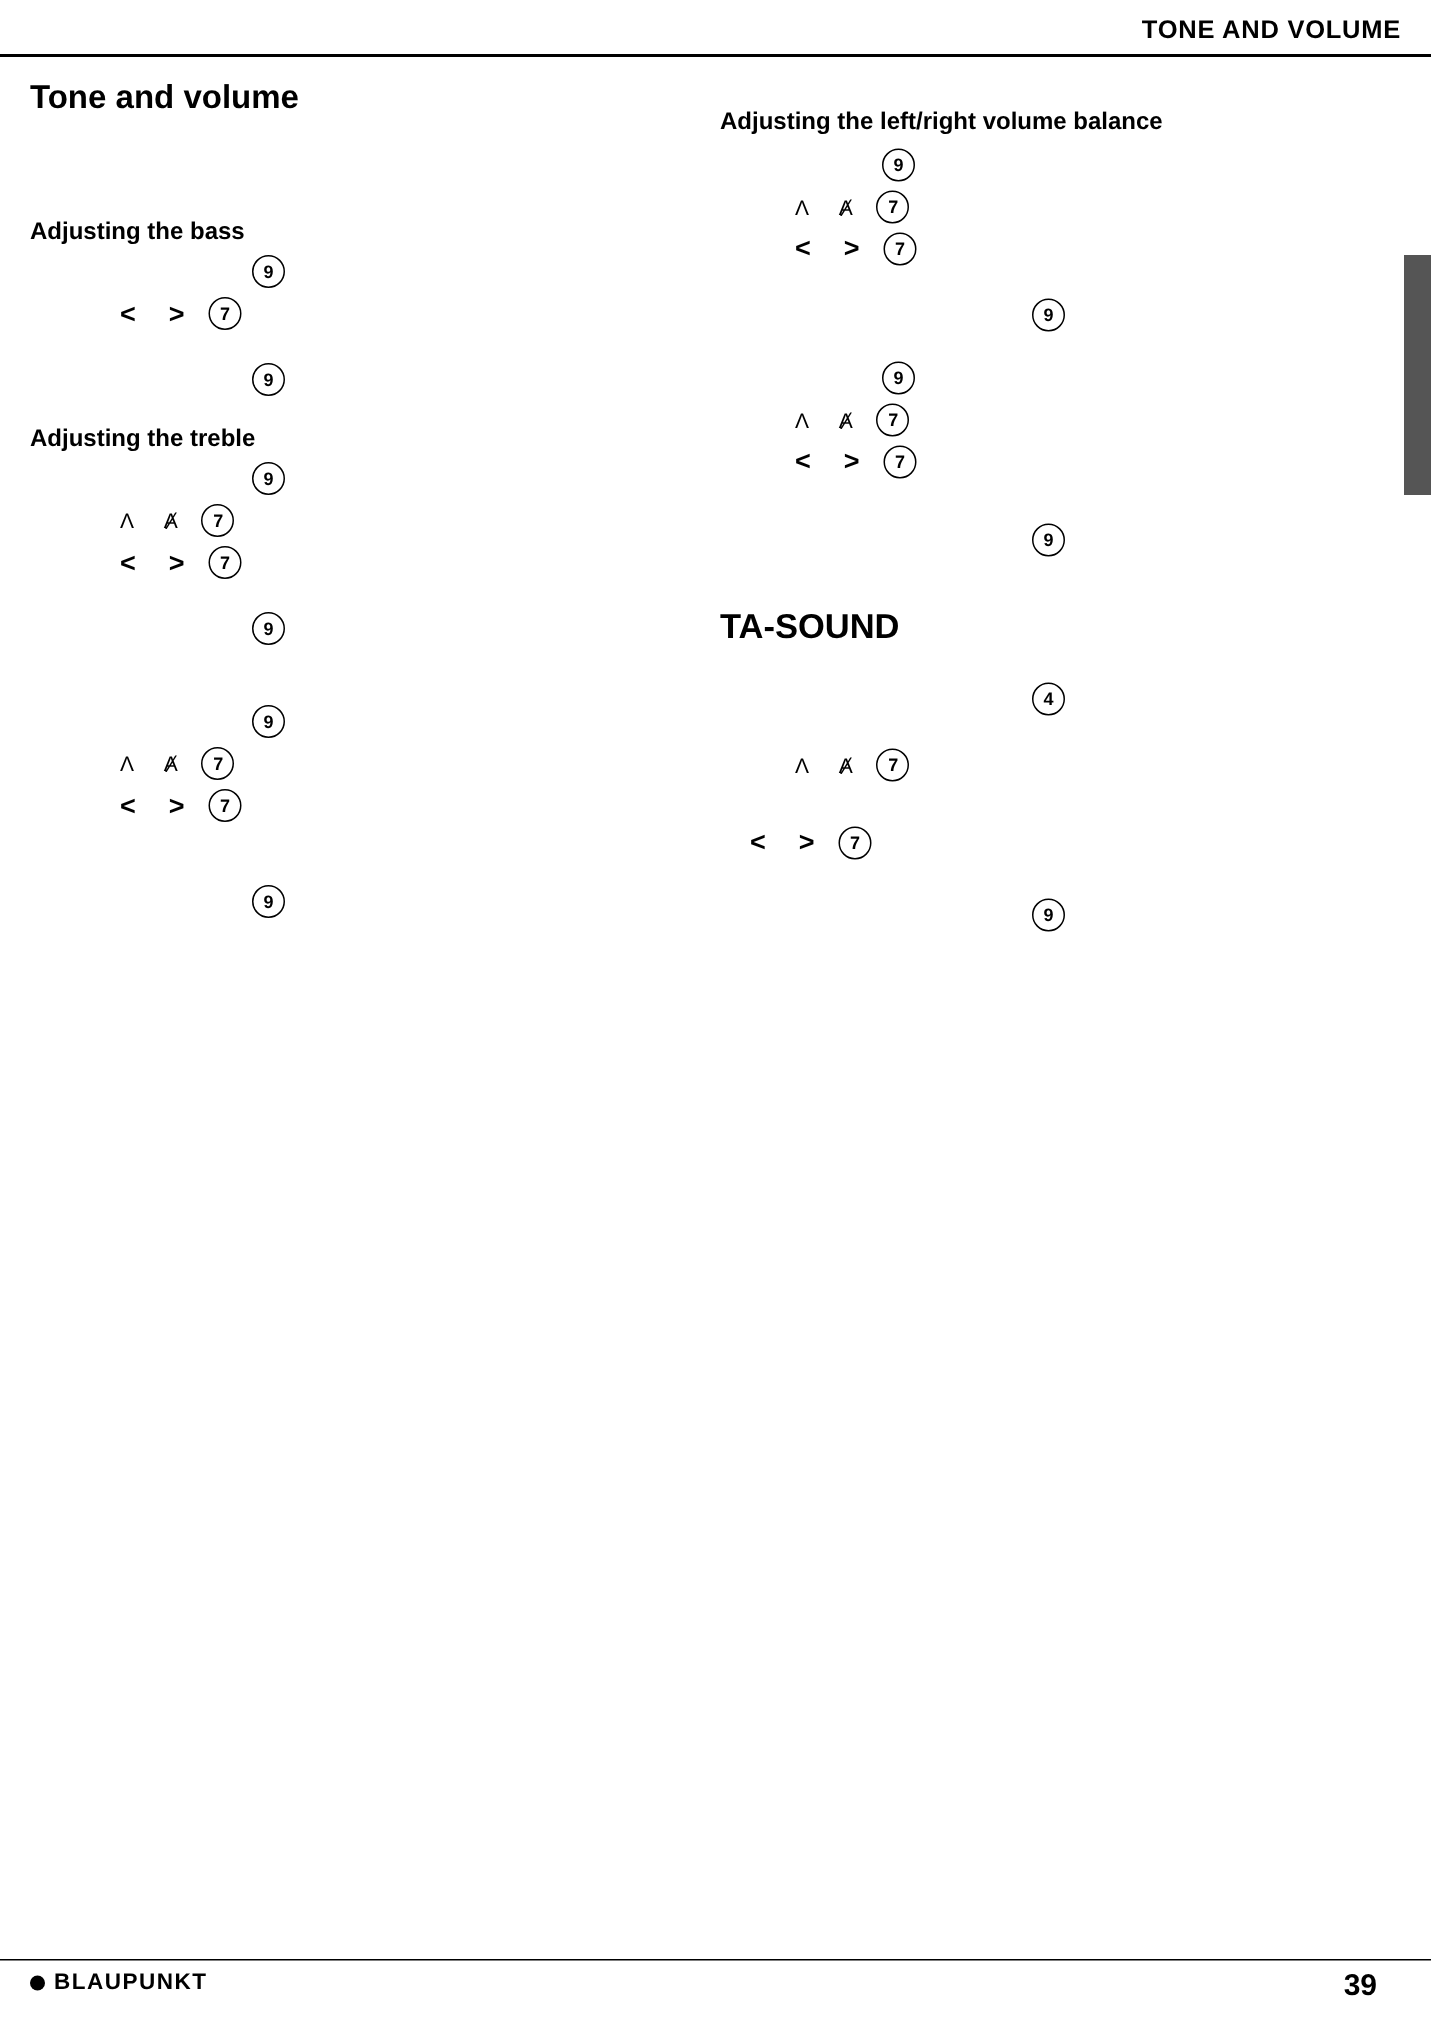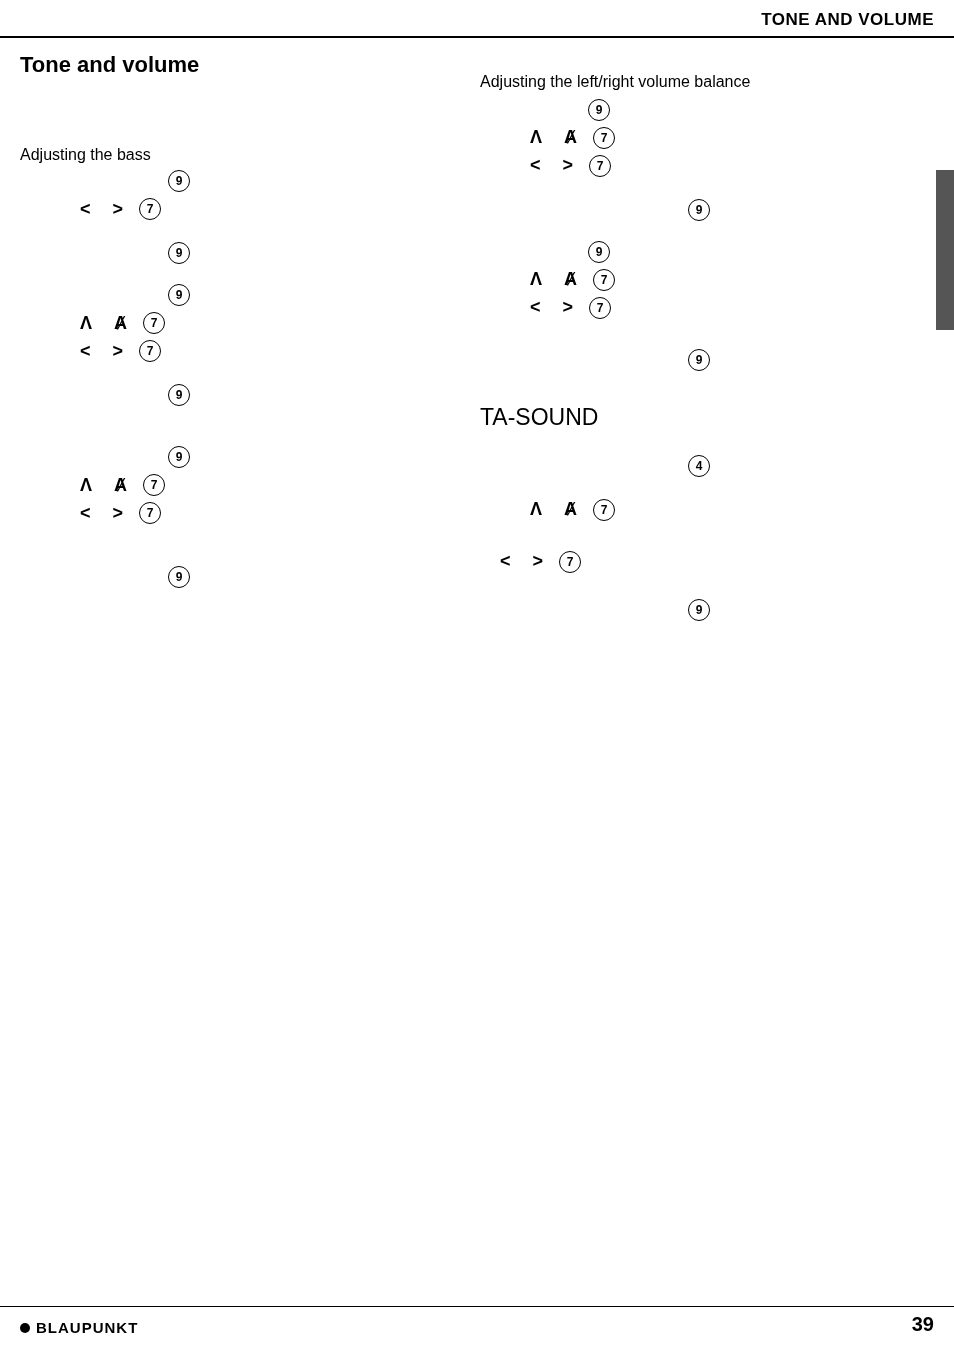--- a/index.html
+++ b/index.html
@@ -56,28 +56,28 @@
     }
 
     .section-title-large {
       font-size: 22px;
       font-weight: 900;
       margin-bottom: 10px;
     }
 
     .section-title-medium {
       font-size: 16px;
-      font-weight: 400;
+      font-weight: 700;
       margin-bottom: 4px;
       margin-top: 4px;
     }
 
     .section-title-right {
       font-size: 16px;
-      font-weight: 400;
+      font-weight: 700;
       margin-bottom: 4px;
       margin-top: 20px;
       line-height: 1.3;
     }
 
     
     .instr-block {
       margin: 8px 0 8px 0;
     }
 
@@ -106,41 +106,41 @@
     }
 
     .arrow-keys {
       font-size: 18px;
       font-weight: 900;
       margin-right: 4px;
       letter-spacing: 4px;
     }
 
     .updown-keys {
-      font-size: 18px;
-      font-weight: 700;
+      font-size: 14px;
+      font-weight: 400;
       margin-right: 4px;
       letter-spacing: 4px;
       text-align: right;
     }
 
     .spacer-row {
       height: 10px;
     }
 
     
     .footer {
       position: absolute;
       bottom: 20px;
       left: 0;
       right: 0;
       display: flex;
-      align-items: flex-end;
+      align-items: flex-start;
       justify-content: space-between;
-      padding: 6px 20px 0 20px;
+      padding: 6px 36px 0 20px;
       border-top: 1.5px solid #000;
     }
 
     .brand-logo {
       display: flex;
       align-items: center;
       gap: 6px;
       font-size: 15px;
       font-weight: 900;
       letter-spacing: 1px;
@@ -204,20 +204,21 @@
       <div class="spacer-row"></div>
 
       <div class="circle-only-row">
         <span class="step-circle">9</span>
       </div>
     </div>
 
     <div style="height:4px;"></div>
 
     <div class="instr-block">
+      <div class="section-title-medium">Adjusting the treble</div>
 
       <div class="circle-only-row">
         <span class="step-circle">9</span>
       </div>
 
       <div class="step-row indent">
         <span class="updown-keys">Ʌ&nbsp;&nbsp;Ⱥ</span>
         <span class="step-circle">7</span>
       </div>
 

